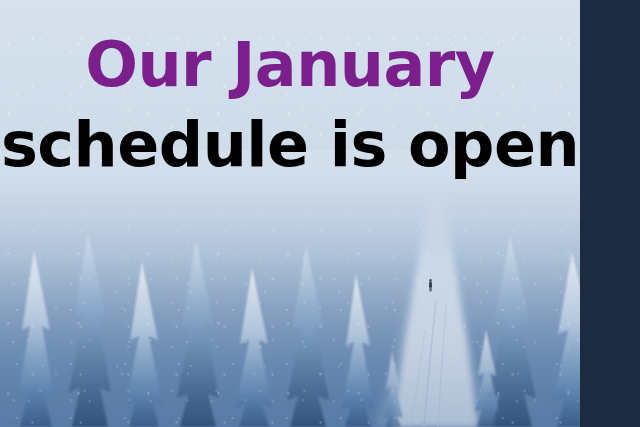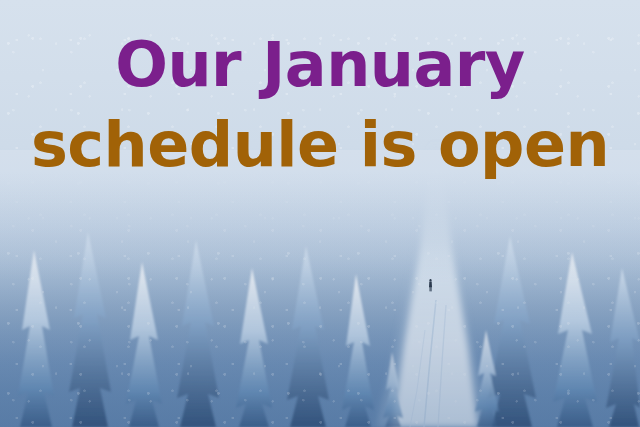--- a/index.html
+++ b/index.html
@@ -2,21 +2,21 @@
 <html><head>
 <meta charset="utf-8">
 <style>
   html, body {
     margin: 0;
     padding: 0;
     background: #1d2b40;
   }
   #banner {
     position: relative;
-    width: 640px;
+    width: 580px;
     height: 427px;
     overflow: hidden;
     font-family: "DejaVu Sans", sans-serif;
     background: #cfdcea;
   }
 
   
   .scene {
     position: absolute;
     inset: 0;
@@ -230,16 +230,16 @@
     <svg class="walker" viewBox="0 0 10 26">
       <ellipse cx="5" cy="2.6" rx="2.1" ry="2.4" fill="#2b3a4e"></ellipse>
       <path d="M2.6 5 L7.4 5 L8 16.5 L2 16.5 Z" fill="#2b3a4e"></path>
       <rect x="3.1" y="16" width="1.9" height="9" rx=".8" fill="#2b3a4e"></rect>
       <rect x="5.3" y="16" width="1.9" height="9" rx=".8" fill="#32435a"></rect>
     </svg>
   </div>
 
   <div class="headline">
     <span class="headline-line line-1" style="color: rgb(123, 31, 140);">Our January</span>
-    <span class="headline-line line-2" style="color: #a16207;">schedule is open</span>
+    <span class="headline-line line-2" style="color: #000000;">schedule is open</span>
   </div>
 
 </div>
 
 </body></html>

